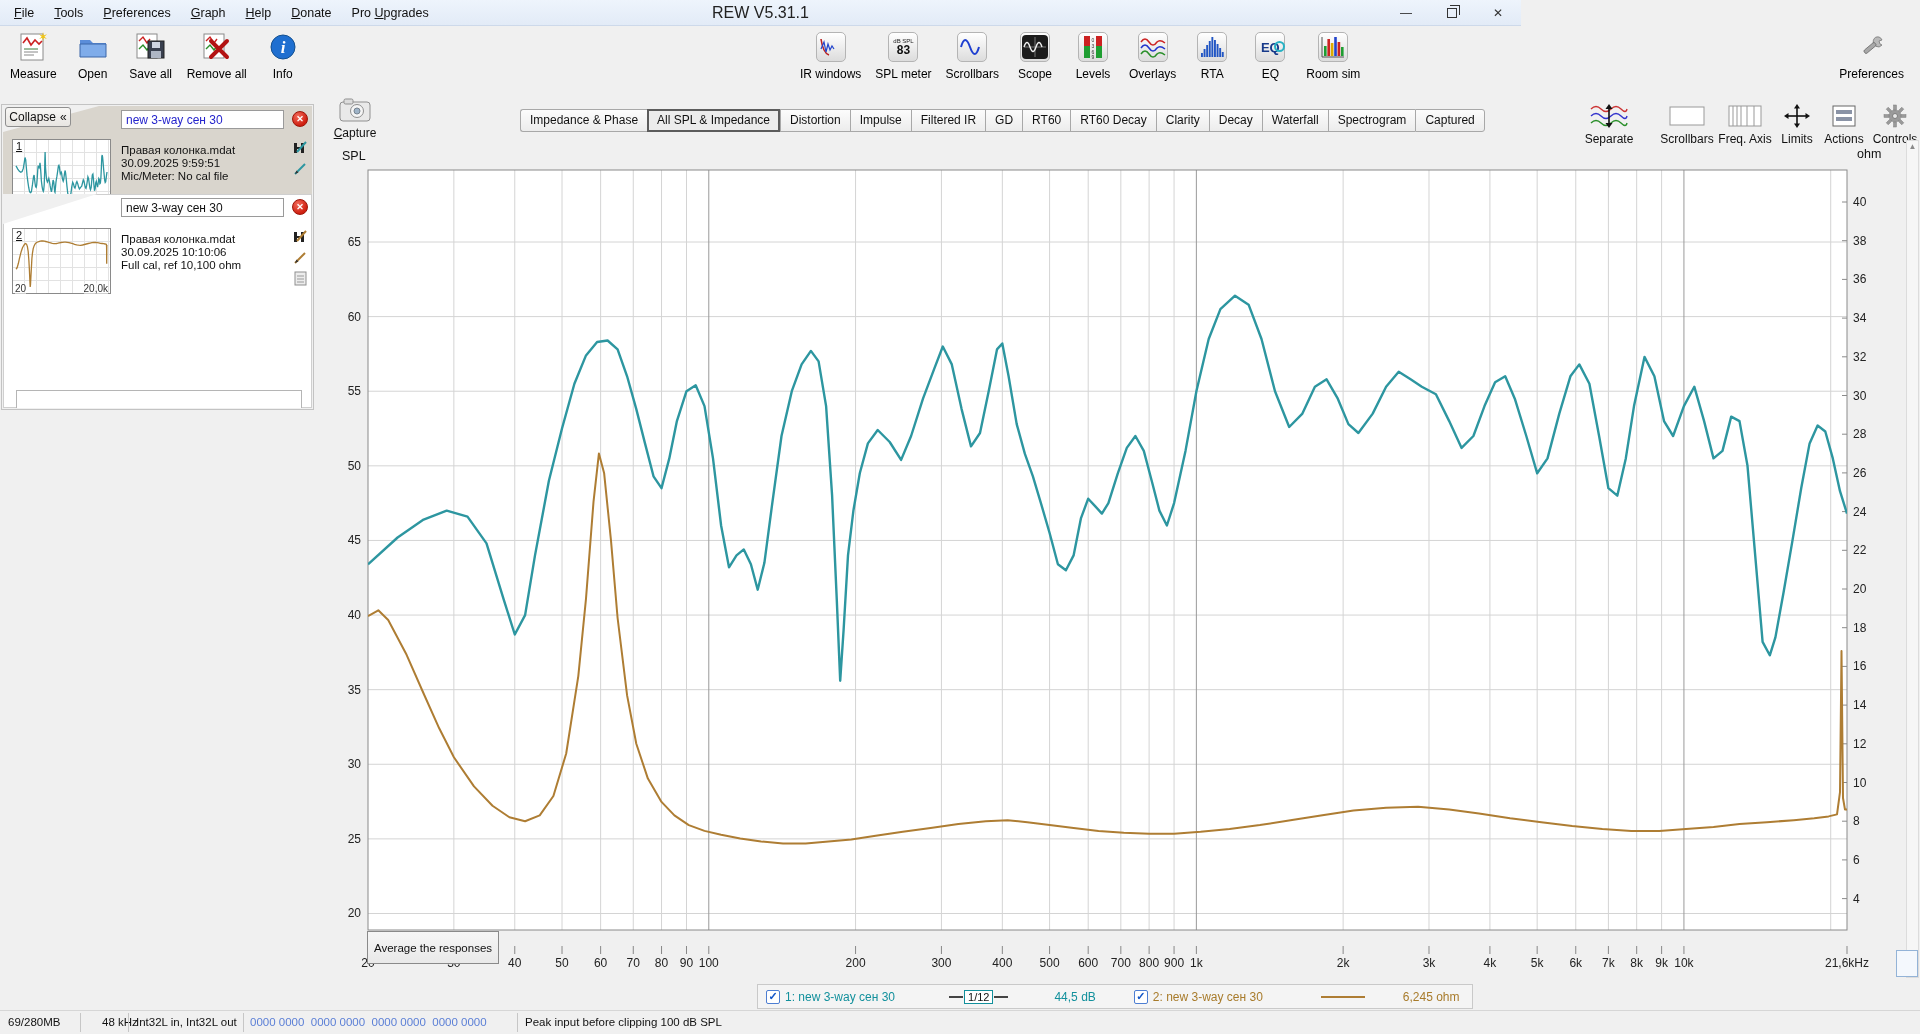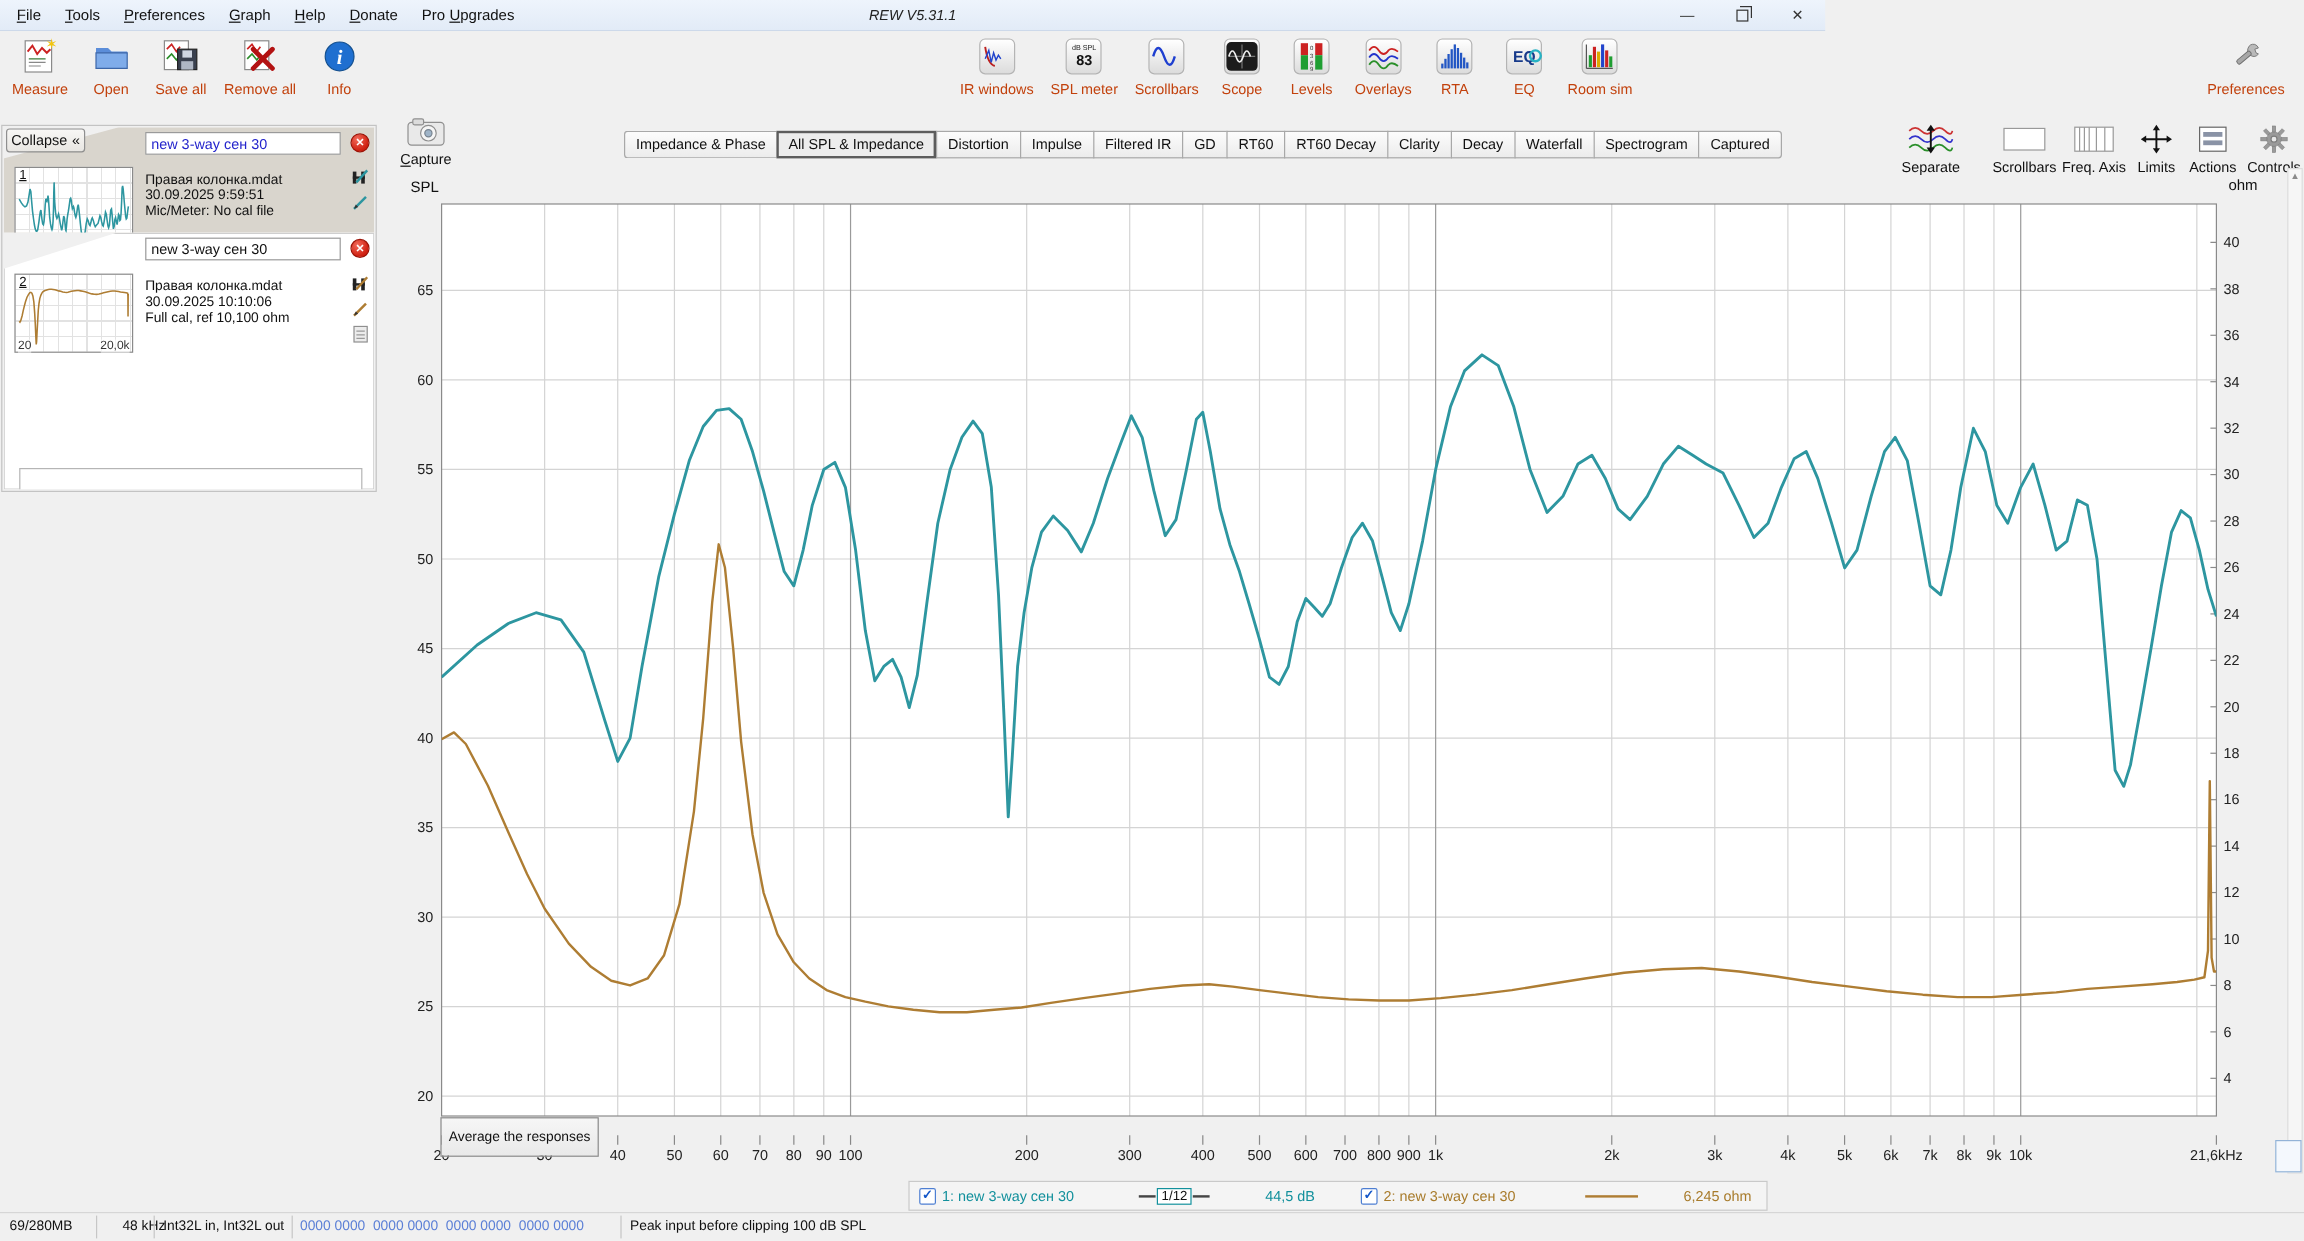--- a/index.html
+++ b/index.html
@@ -5,36 +5,36 @@
   * { margin:0; padding:0; box-sizing:border-box; }
   html,body { width:1920px; height:1034px; overflow:hidden;
     font-family:"Liberation Sans", sans-serif; background:#f0f0f0; color:#111; }
 
   
   #titlebar { position:absolute; left:0; top:0; width:1521px; height:26px;
     background:linear-gradient(#eef4fc,#e2ebf7); border-bottom:1px solid #cdd9ea; }
   #menubar { position:absolute; left:4px; top:0; height:26px; display:flex; }
   .menu-item { padding:0 10px; line-height:26px; font-size:12.5px; cursor:default; }
   #win-title { position:absolute; left:0; right:0; top:0; text-align:center;
-    line-height:26px; font-size:12px; color:#222; pointer-events:none;font-style:italic; }
+    line-height:26px; font-size:16px; color:#222; pointer-events:none; }
   #win-buttons { position:absolute; right:0; top:0; height:26px; display:flex; }
   .win-btn { width:46px; height:26px; display:flex; align-items:center; justify-content:center;
     font-size:12px; color:#333; }
   .restore-glyph { width:10px; height:10px; border:1px solid #333; position:relative; }
   .restore-glyph:before { content:""; position:absolute; left:2px; top:-4px; width:9px; height:9px;
     border:1px solid #333; border-left:none; border-bottom:none; }
 
   
   #toolbar { position:absolute; left:0; top:26px; width:1920px; height:78px; background:#f0f0f0; }
   .tb-group { position:absolute; top:5px; display:flex; gap:14px; }
   .tb-btn { display:flex; flex-direction:column; align-items:center; min-width:44px; cursor:default; }
   .tb-icon { width:32px; height:32px; display:flex; align-items:center; justify-content:center; }
   .tb-chip { width:30px; height:30px; border:1px solid #b4b4b4; border-radius:5px;
     background:linear-gradient(#ffffff,#dcdcdc); display:flex; align-items:center; justify-content:center; }
-  .tb-label { font-size:12px; margin-top:4px; color:#c2410c; white-space:nowrap; }
+  .tb-label { font-size:12px; margin-top:4px; color:#000000; white-space:nowrap; }
   #splmeter-face { text-align:center; line-height:1; }
   #splmeter-face .u { font-size:6px; letter-spacing:0; color:#222; }
   #splmeter-face .v { font-size:12px; font-weight:bold; color:#111; }
   #eq-face { position:relative; font-size:13px; font-weight:800; color:#173a8a; letter-spacing:0; }
   #eq-face i { position:absolute; right:-5px; top:1px; width:11px; height:11px;
     border:2.5px solid #27b2c4; border-radius:50%; font-style:normal; }
 
   
   #panel { position:absolute; left:0; top:104px; width:316px; height:876px; background:#f0f0f0; }
   #panel-box { position:absolute; left:1px; top:0px; width:313px; height:306px;

